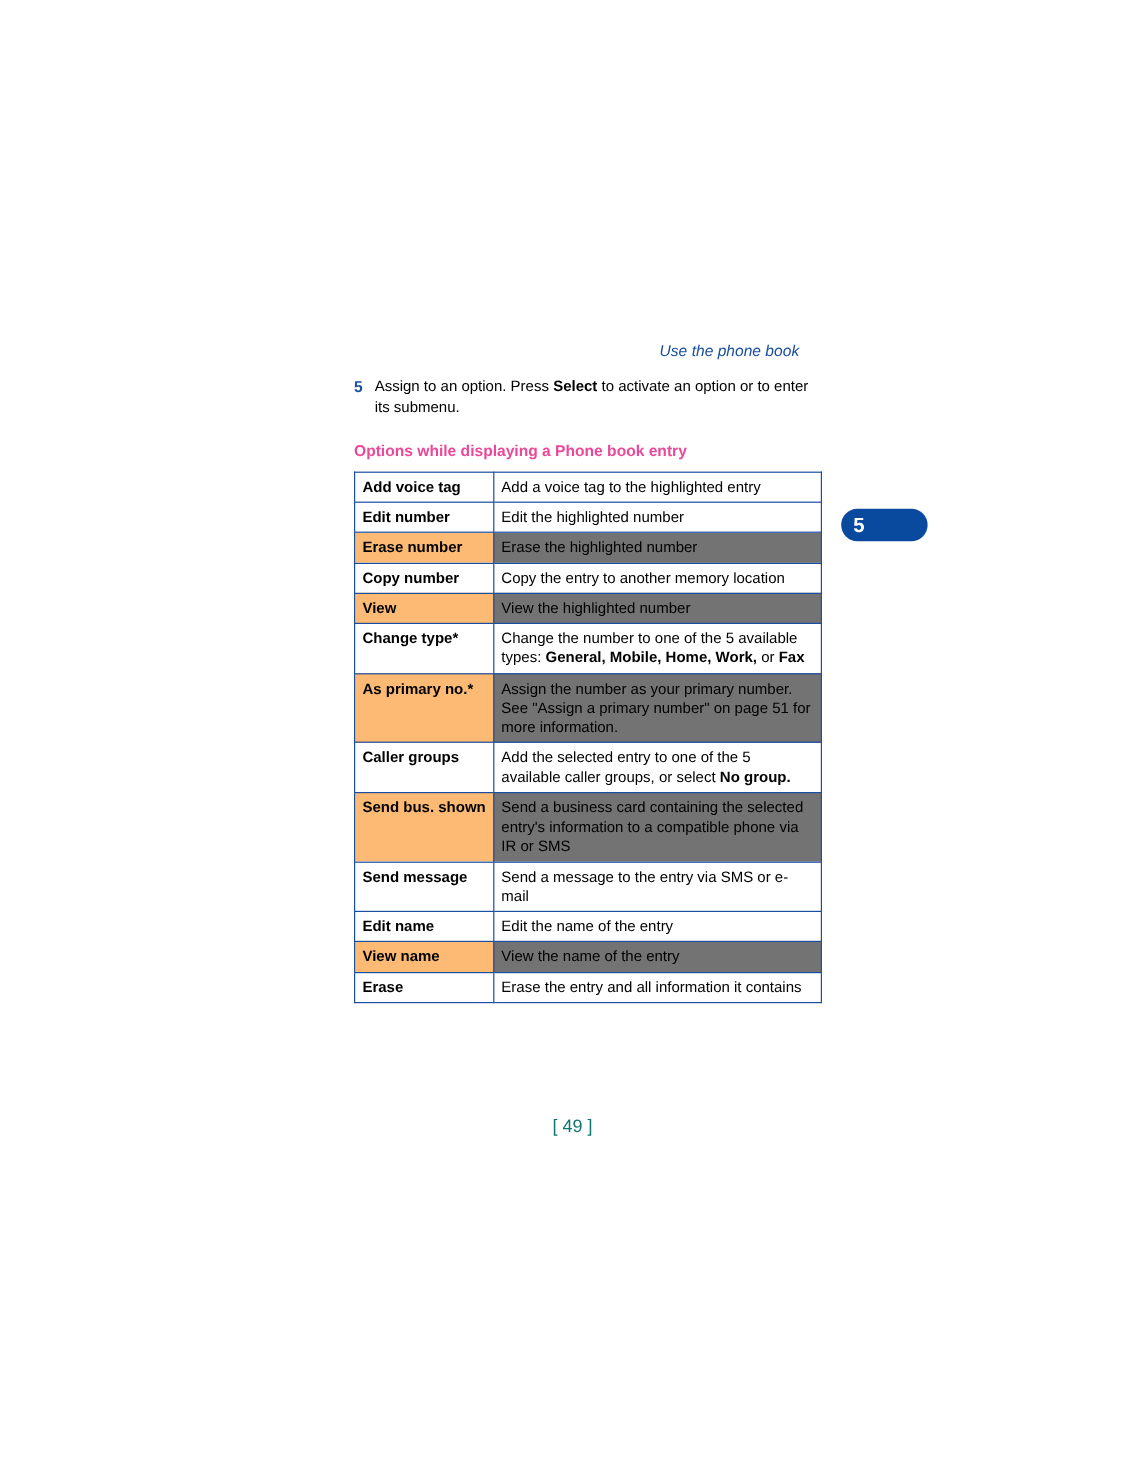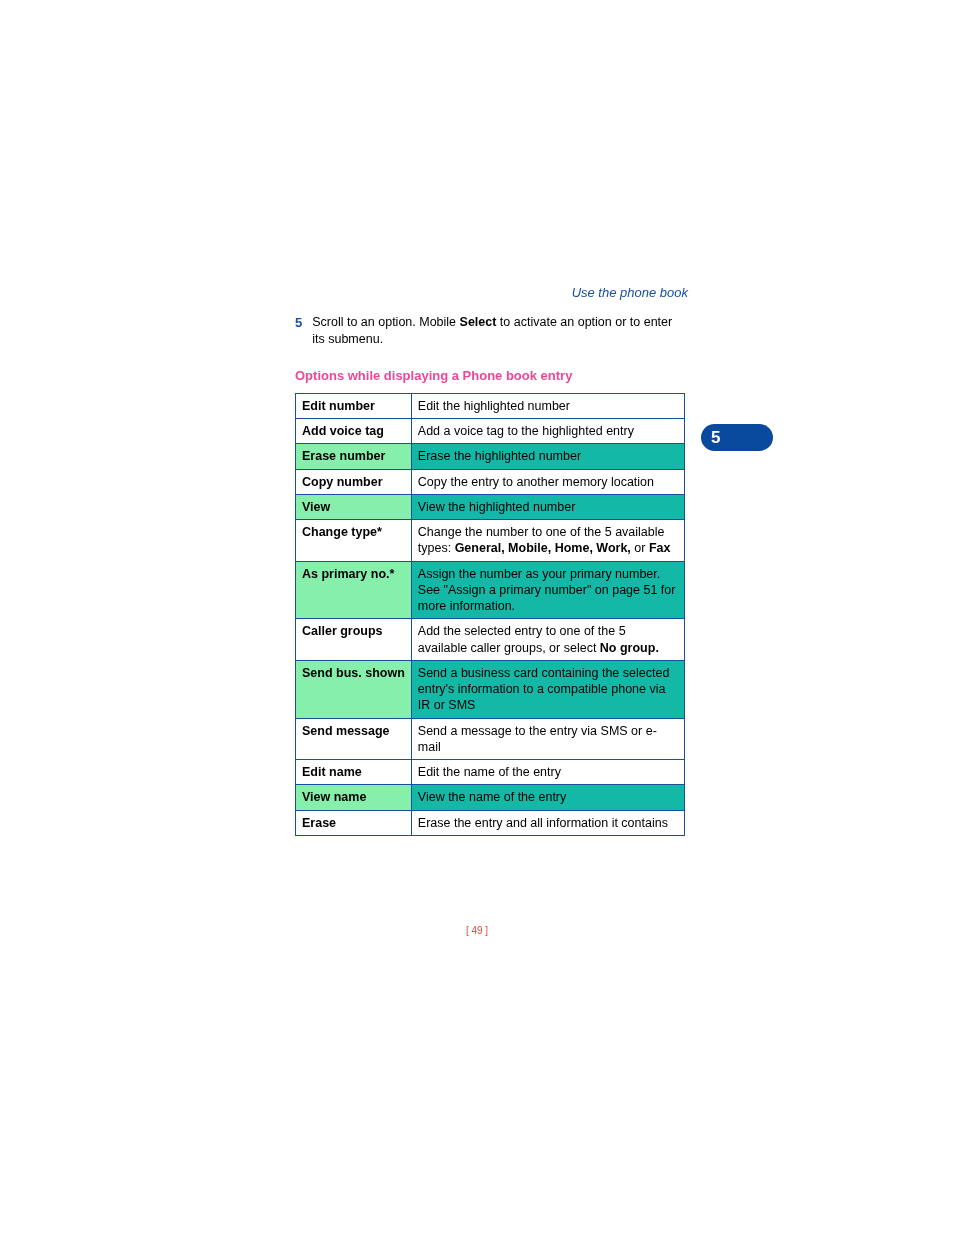--- a/index.html
+++ b/index.html
@@ -14,21 +14,21 @@
     position: relative;
   }
   .page {
     position: relative;
     width: 954px;
     height: 1235px;
   }
   .header-link {
     position: absolute;
     top: 285px;
-    right: 266px;
+    right: 288px;
     color: #1a4fa0;
     font-style: italic;
     font-size: 13px;
   }
   .content-block {
     position: absolute;
     top: 314px;
     left: 295px;
     width: 390px;
   }
@@ -63,80 +63,80 @@
     padding: 4px 6px;
     vertical-align: top;
     line-height: 1.3;
   }
   table.options td.opt {
     font-weight: bold;
     width: 95px;
     white-space: nowrap;
     background: #fff;
   }
-  tr.shaded td { background: #14b8a6; }
-  tr.shaded td.opt { background: #86efac; }
+  tr.shaded td { background: #737373; }
+  tr.shaded td.opt { background: #fdba74; }
   .bold { font-weight: bold; margin-top: 44px; }
   .tab-badge {
     position: absolute;
     top: 424px;
     left: 701px;
     width: 72px;
     height: 27px;
     background: #0a4a9e;
     border-radius: 14px;
     color: #fff;
     font-weight: bold;
     font-size: 17px;
     display: flex;
     align-items: center;
     padding-left: 10px;
     box-sizing: border-box;
   }
   .page-number {
     position: absolute;
-    bottom: 299px;
+    bottom: 288px;
     left: 0;
     width: 100%;
     text-align: center;
-    font-size: 10px;
-    color: #ef4444;
+    font-size: 15px;
+    color: #0f766e;
   }
 </style>
 </head>
 <body>
 
 <div class="page">
 
   <div class="header-link">Use the phone book</div>
 
   <div class="tab-badge">
     <span>5</span>
   </div>
 
   <div class="content-block">
 
     <div class="step-row">
       <div class="step-num">5</div>
       <div class="step-text">
-        <span>Scroll to an option. Mobile </span><span class="bold">Select</span><span> to activate an option or to enter its submenu.</span>
+        <span>Assign to an option. Press </span><span class="bold">Select</span><span> to activate an option or to enter its submenu.</span>
       </div>
     </div>
 
     <div class="section-title">Options while displaying a Phone book entry</div>
 
     <table class="options">
       <tbody id="options-body">
           <tr>
+            <td class="opt">Add voice tag</td>
+            <td>Add a voice tag to the highlighted entry</td>
+          </tr>
+          <tr>
             <td class="opt">Edit number</td>
             <td>Edit the highlighted number</td>
-          </tr>
-          <tr>
-            <td class="opt">Add voice tag</td>
-            <td>Add a voice tag to the highlighted entry</td>
           </tr>
           <tr class="shaded">
             <td class="opt">Erase number</td>
             <td>Erase the highlighted number</td>
           </tr>
           <tr>
             <td class="opt">Copy number</td>
             <td>Copy the entry to another memory location</td>
           </tr>
           <tr class="shaded">

